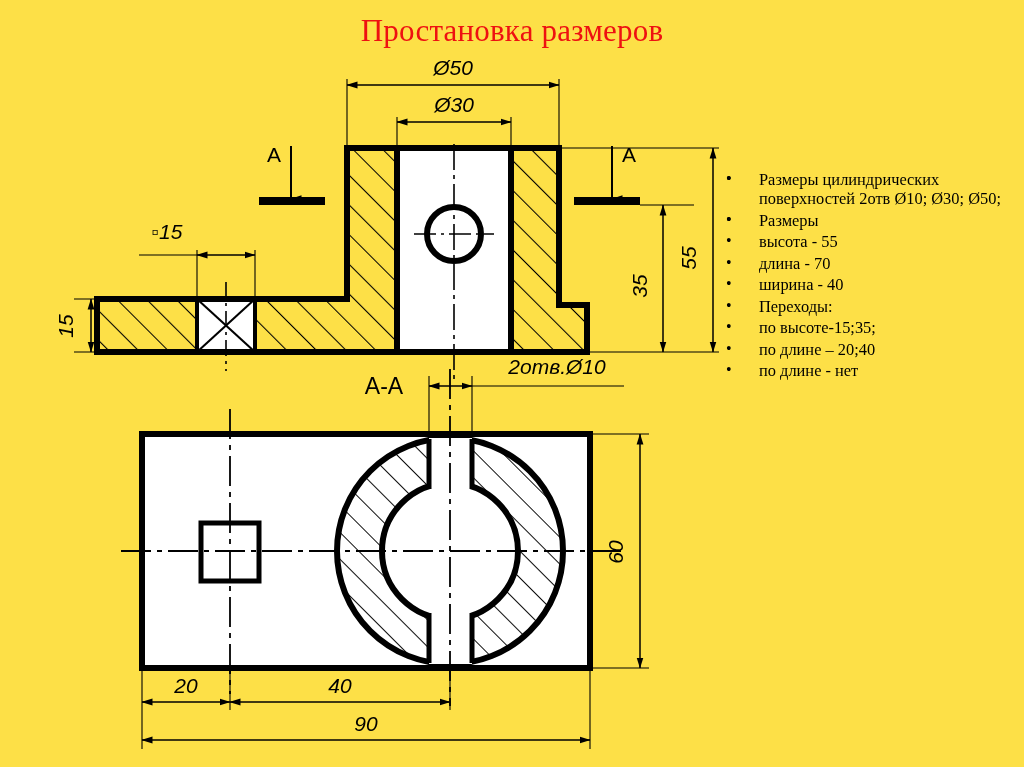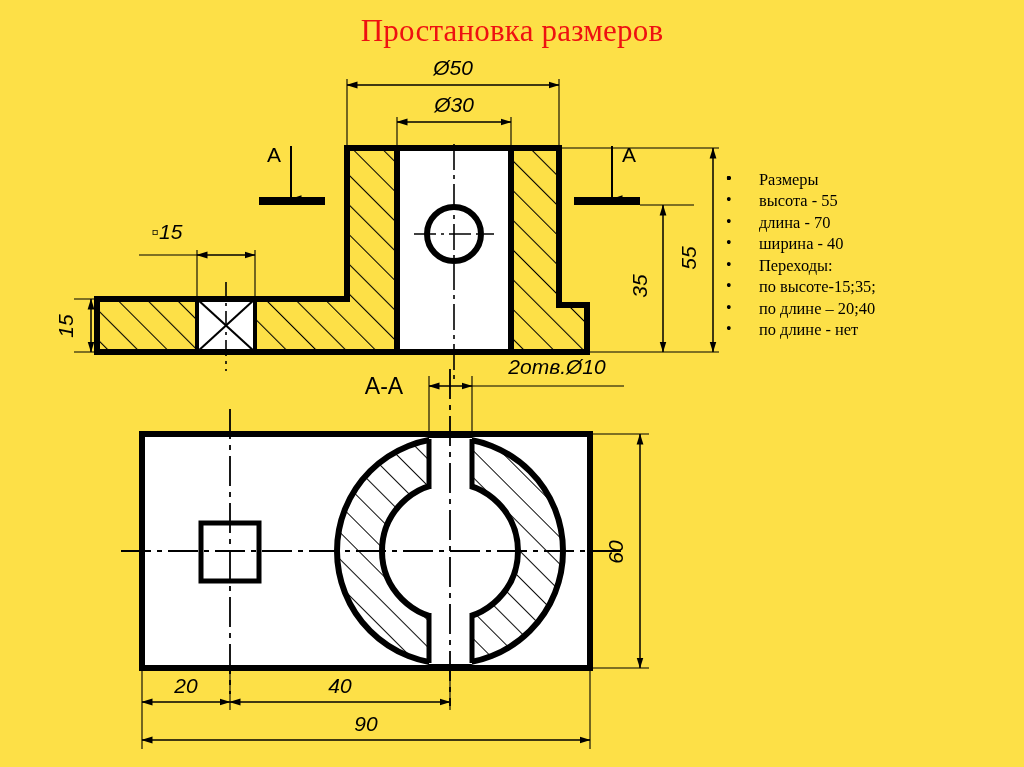--- a/index.html
+++ b/index.html
@@ -258,21 +258,21 @@
 
       <line x1="113" y1="706" x2="561" y2="706" stroke="#000" stroke-width="1.5" marker-start="url(#arS)" marker-end="url(#ar)"></line>
       <text class="dimtxt" x="337" y="697" text-anchor="middle">90</text>
 
     </svg>
   </div>
 
   <div id="bullet-panel">
     <ul class="bullets">
       <li><span class="dot">•</span></li>
-      <li><span class="dot">•</span></li>
+      <li><span class="dot">•</span><span>Размеры цилиндрических поверхностей 2отв Ø10; Ø30; Ø50;</span></li>
       <li><span class="dot">•</span></li>
       <li><span class="dot">•</span><span>Размеры</span></li>
       <li><span class="dot">•</span><span>высота - 55</span></li>
       <li><span class="dot">•</span><span>длина - 70</span></li>
       <li><span class="dot">•</span><span>ширина - 40</span></li>
       <li><span class="dot">•</span><span>Переходы:</span></li>
       <li><span class="dot">•</span><span>по высоте-15;35;</span></li>
       <li><span class="dot">•</span><span>по длине – 20;40</span></li>
       <li><span class="dot">•</span><span>по длине - нет</span></li>
     </ul>

